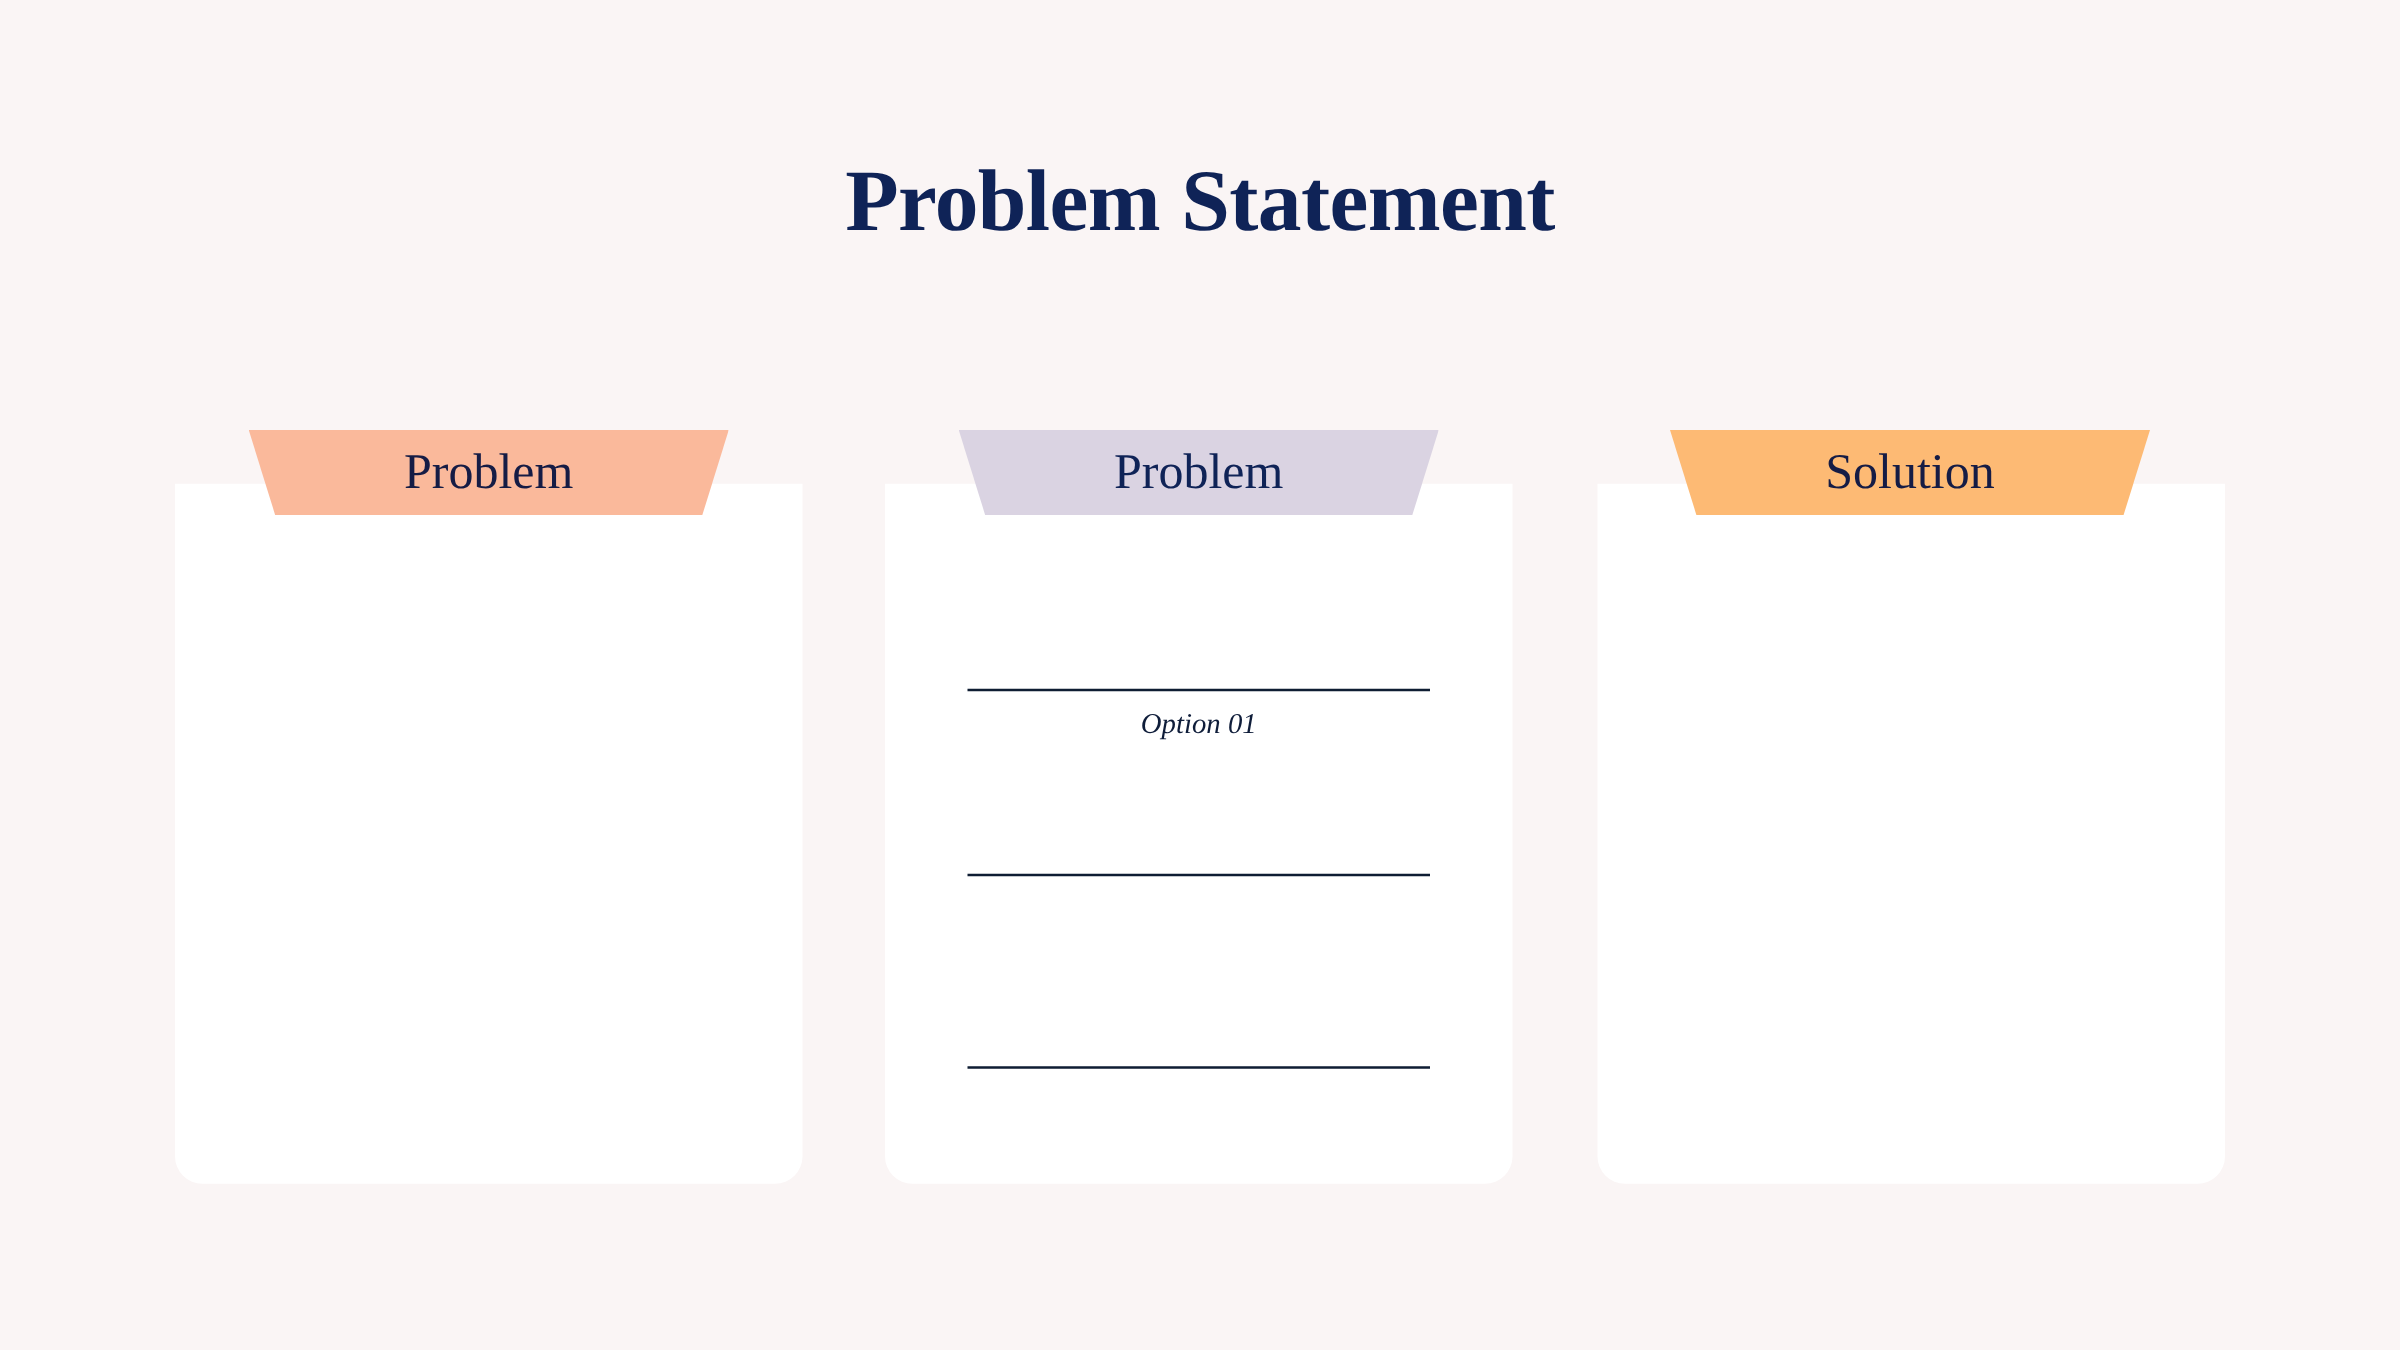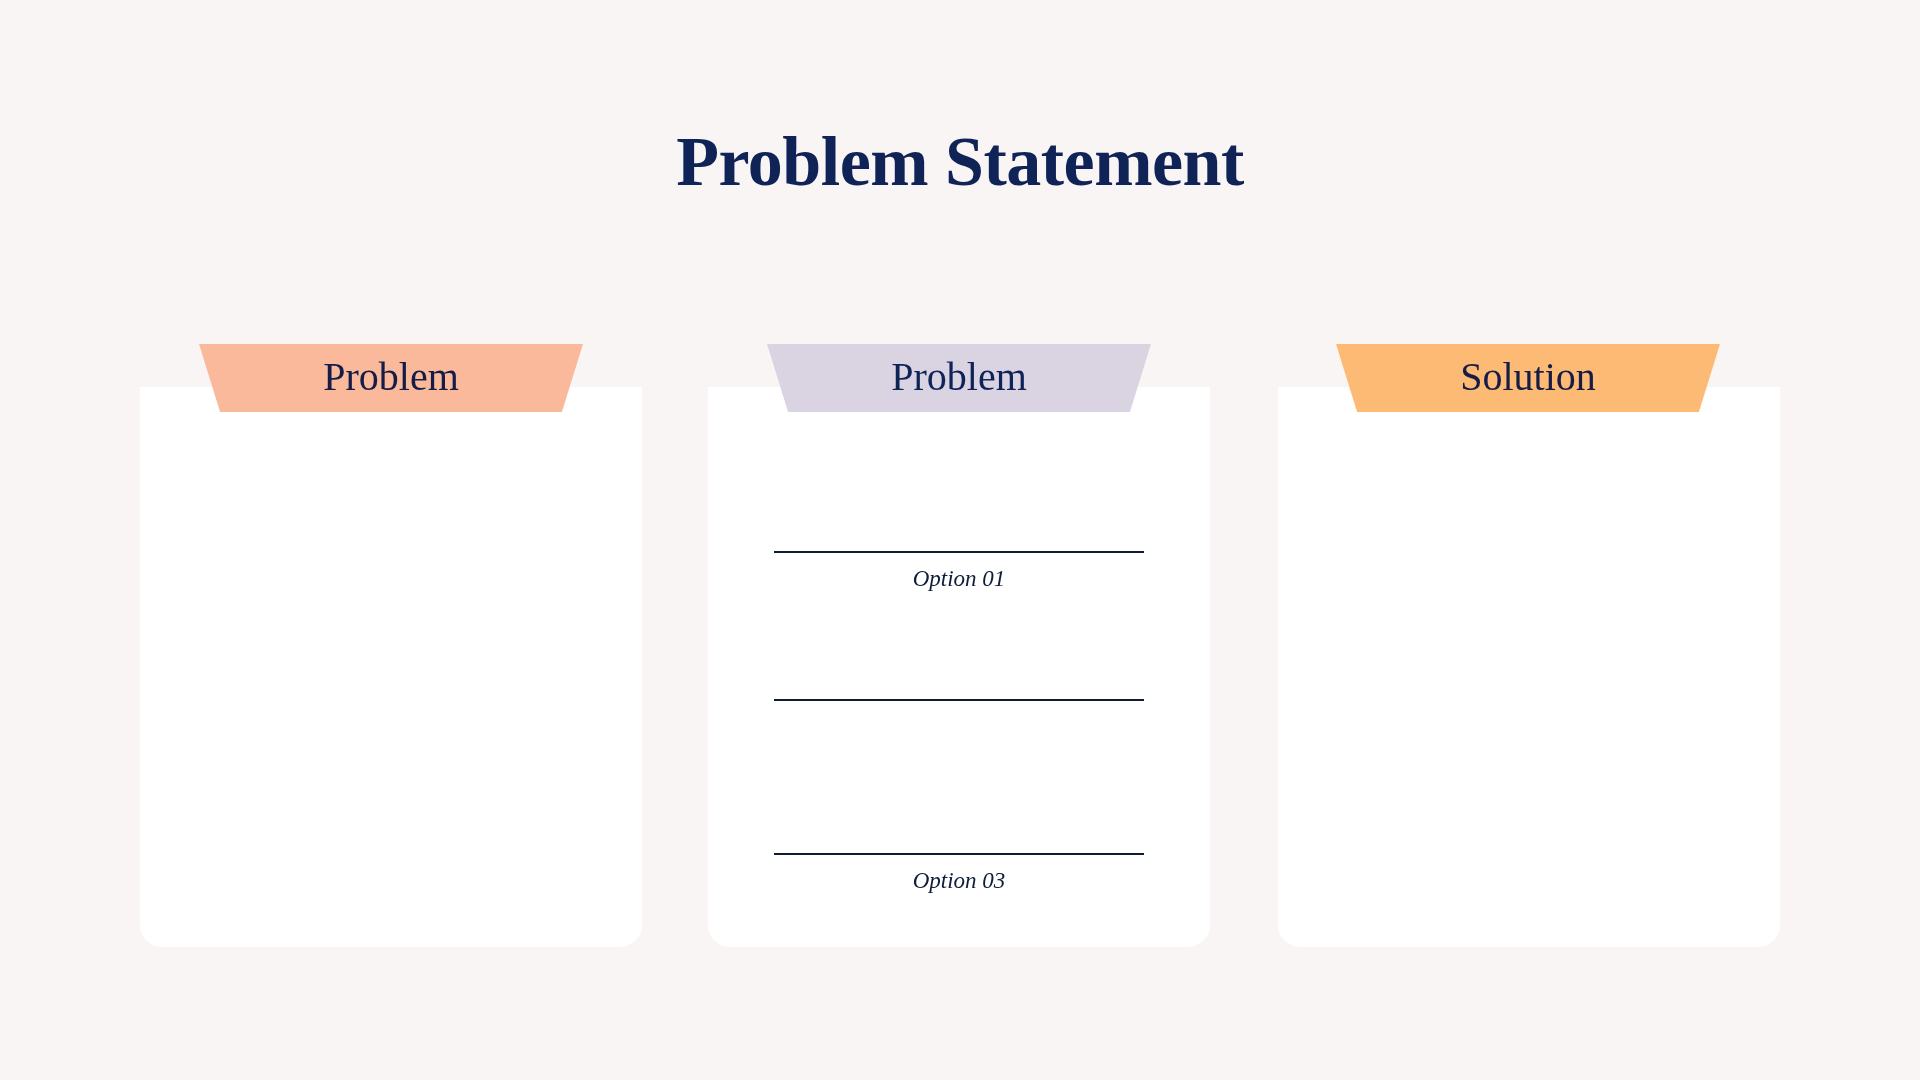--- a/index.html
+++ b/index.html
@@ -101,19 +101,18 @@
 
 <div class="option o1">
   <div class="rule"></div>
   <div class="label">Option 01</div>
 </div>
 <div class="option o2">
   <div class="rule"></div>
 </div>
 <div class="option o3">
   <div class="rule"></div>
-  <div class="label">Option 03</div>
 </div>
 
 <div class="card c3"></div>
 <div class="tab t3">
   <span>Solution</span>
 </div>
 
 </body></html>

